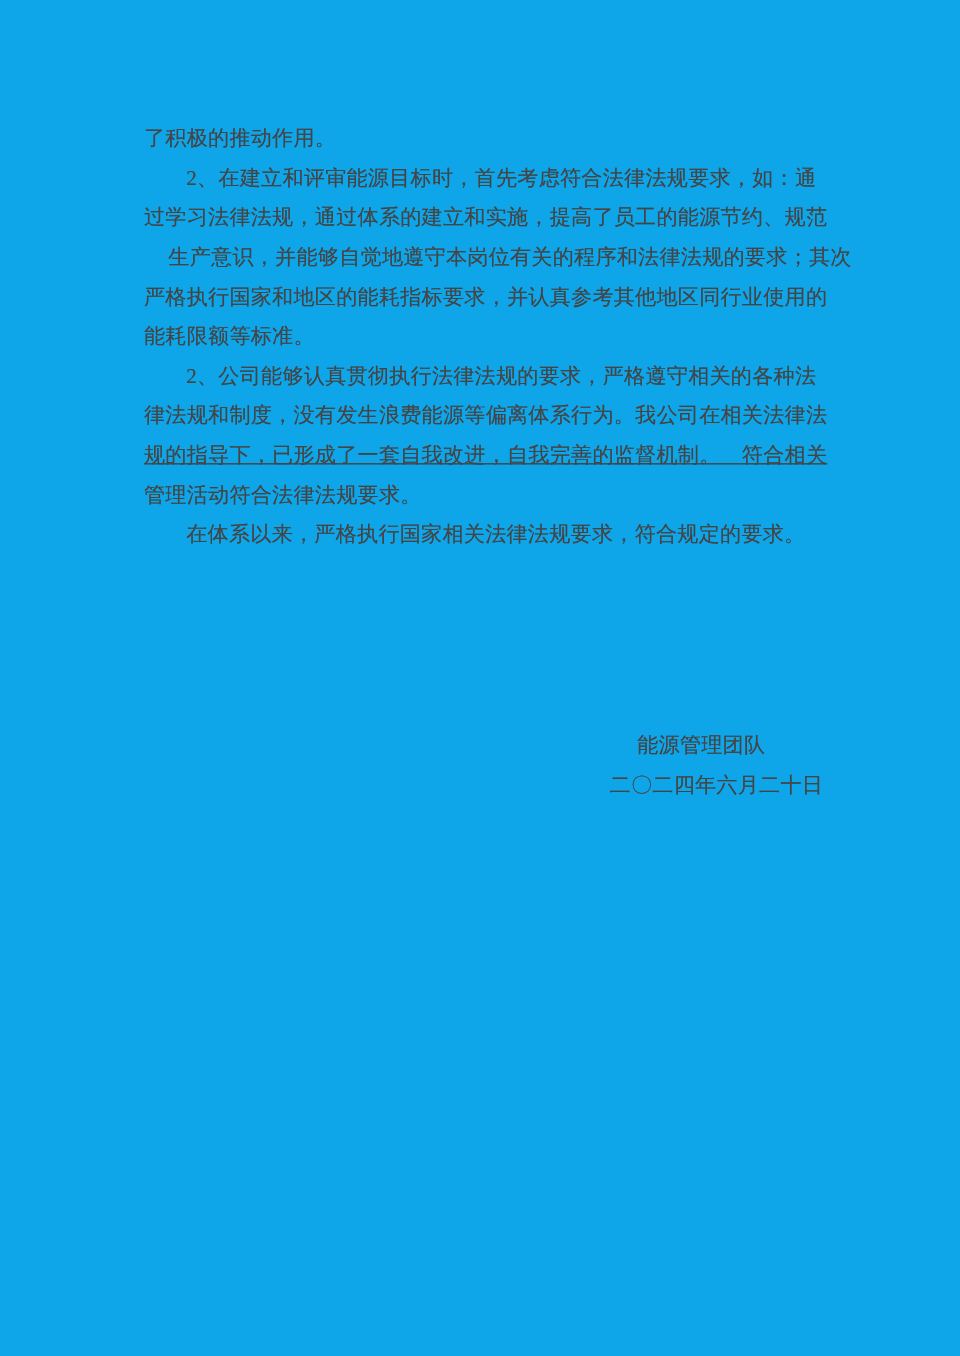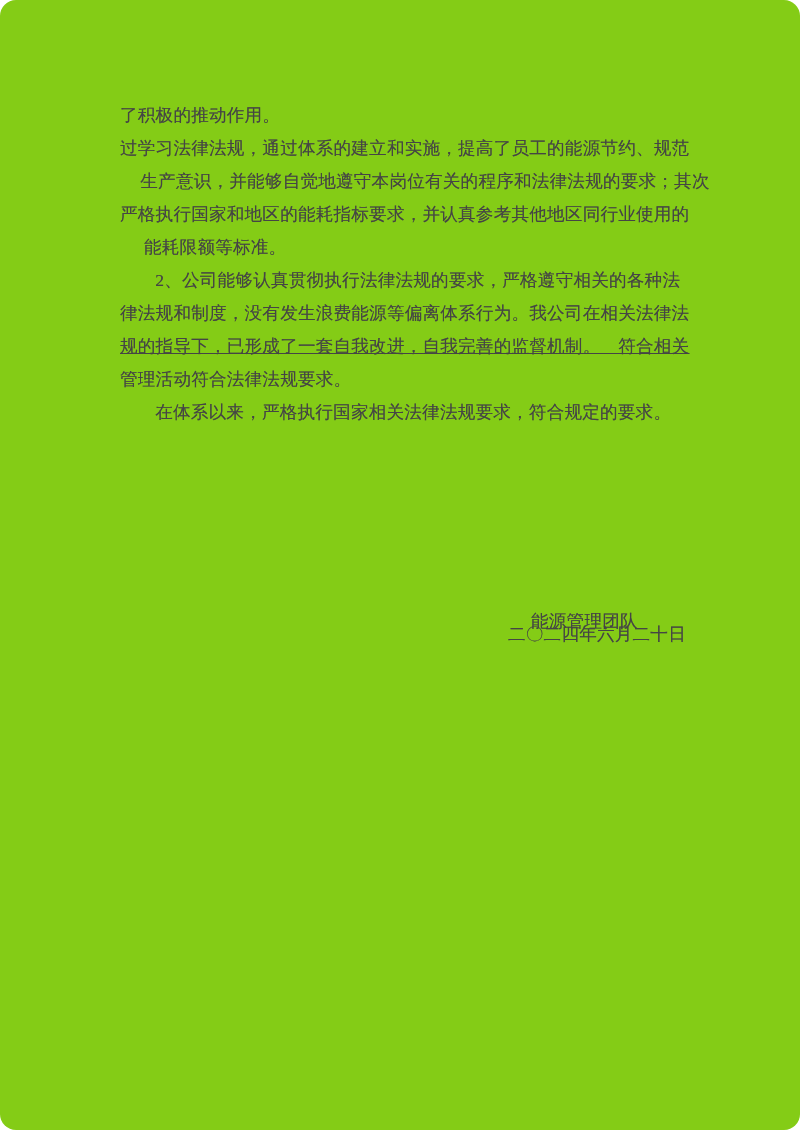--- a/index.html
+++ b/index.html
@@ -40,32 +40,33 @@
   .sig {
     position: absolute;
     font-size: 17.6px;
     line-height: 33px;
     white-space: nowrap;
     letter-spacing: 0.2px;
     color: #454545;
     text-shadow: 0 0 0.4px rgba(70,70,70,0.55);
   }
   .sig-team { left: 531px; top: 605px; }
-  .sig-date { left: 508px; top: 618px; }
+  .sig-date { left: 508px; top: 638px; }
 </style>
 </head>
 <body>
 
-<div class="page" style="background: #84cc16; color: rgb(69, 69, 69); border-radius: 16px;">
+<div class="page" style="background: #0ea5e9; color: rgb(69, 69, 69);">
   <div class="doc-body">
       <div class="line" style="padding-left: 0em;">了积极的推动作用。</div>
+      <div class="line" style="padding-left: 2em;">2、在建立和评审能源目标时，首先考虑符合法律法规要求，如：通</div>
       <div class="line" style="padding-left: 0em;">过学习法律法规，通过体系的建立和实施，提高了员工的能源节约、规范</div>
       <div class="line" style="padding-left: 0em; text-align: center;">生产意识，并能够自觉地遵守本岗位有关的程序和法律法规的要求；其次</div>
       <div class="line" style="padding-left: 0em;">严格执行国家和地区的能耗指标要求，并认真参考其他地区同行业使用的</div>
-      <div class="line" style="padding-left: 0em; margin-left: 24px;">能耗限额等标准。</div>
+      <div class="line" style="padding-left: 0em;">能耗限额等标准。</div>
       <div class="line" style="padding-left: 2em;">2、公司能够认真贯彻执行法律法规的要求，严格遵守相关的各种法</div>
       <div class="line" style="padding-left: 0em;">律法规和制度，没有发生浪费能源等偏离体系行为。我公司在相关法律法</div>
       <div class="line" style="padding-left: 0em; text-decoration: underline;">规的指导下，已形成了一套自我改进，自我完善的监督机制。　符合相关</div>
       <div class="line" style="padding-left: 0em;">管理活动符合法律法规要求。</div>
       <div class="line" style="padding-left: 2em;">在体系以来，严格执行国家相关法律法规要求，符合规定的要求。</div>
     </div>
   <div class="sig sig-team">能源管理团队</div>
   <div class="sig sig-date">二〇二四年六月二十日</div>
 </div>
 

